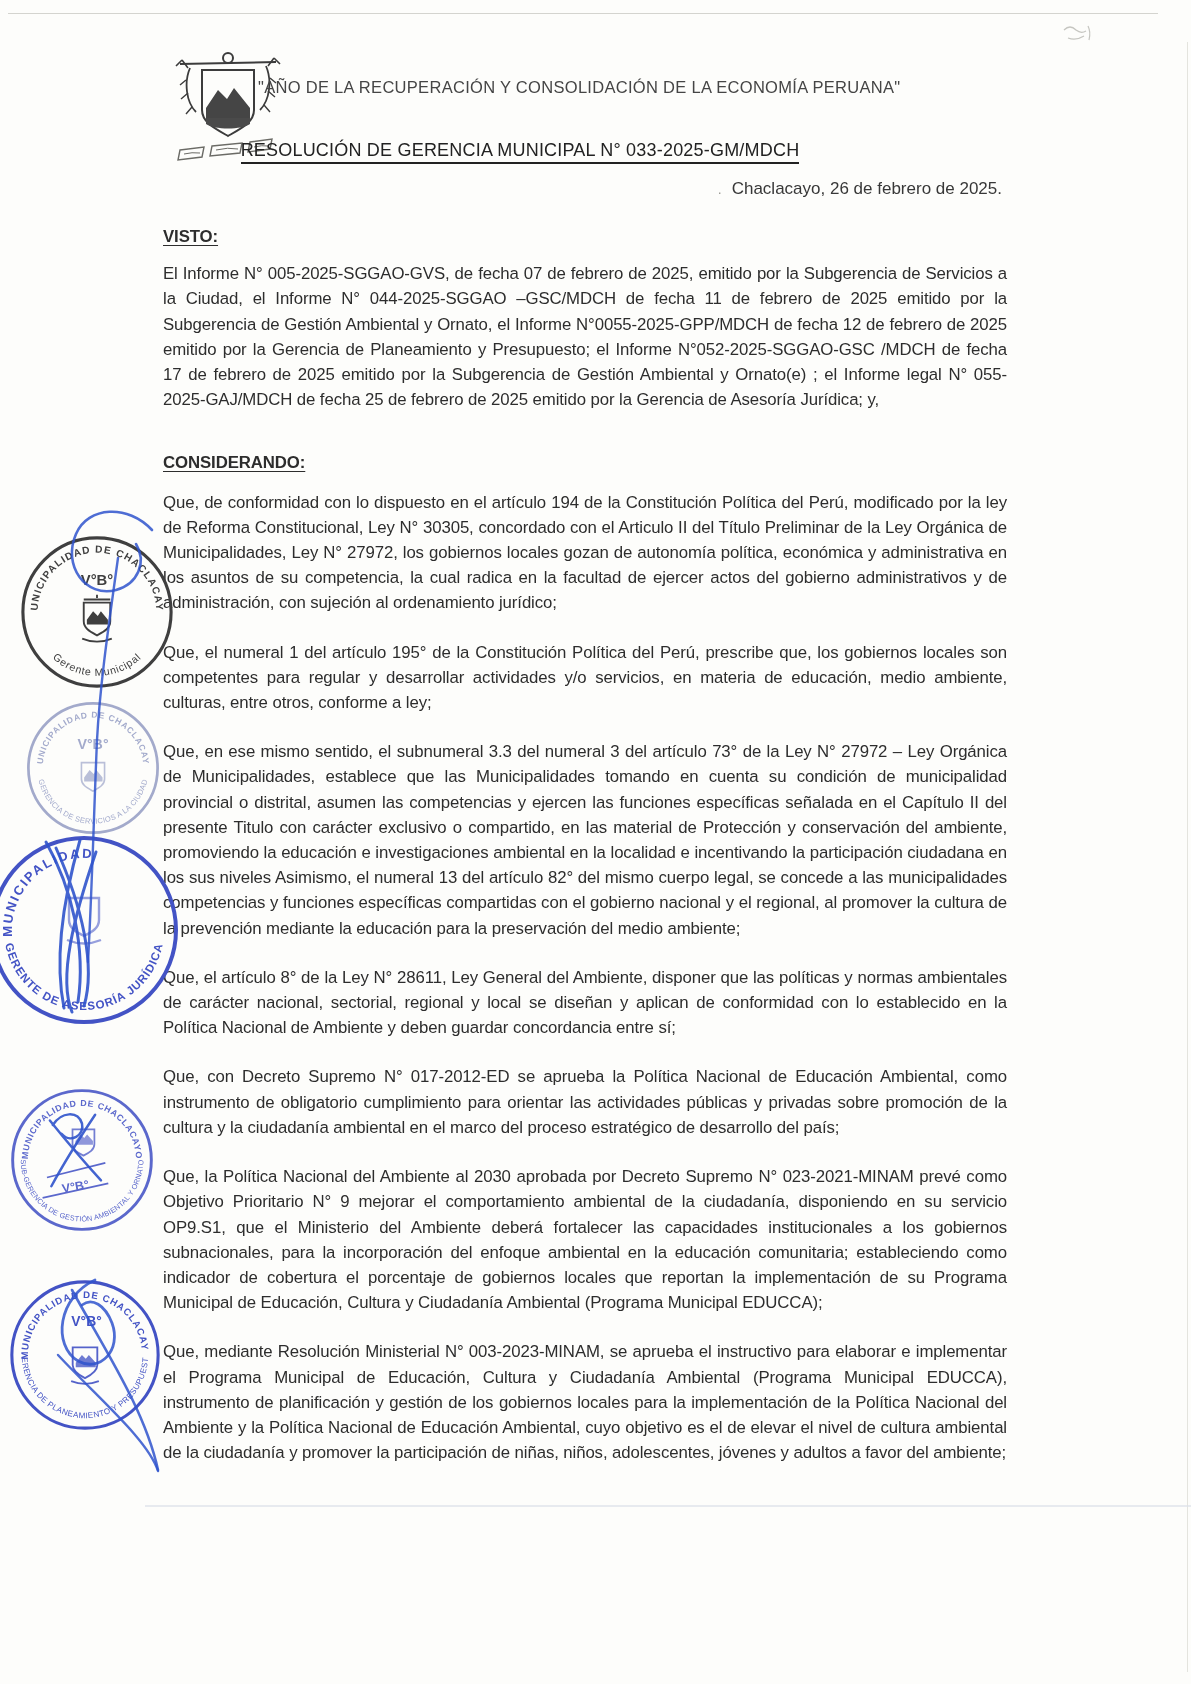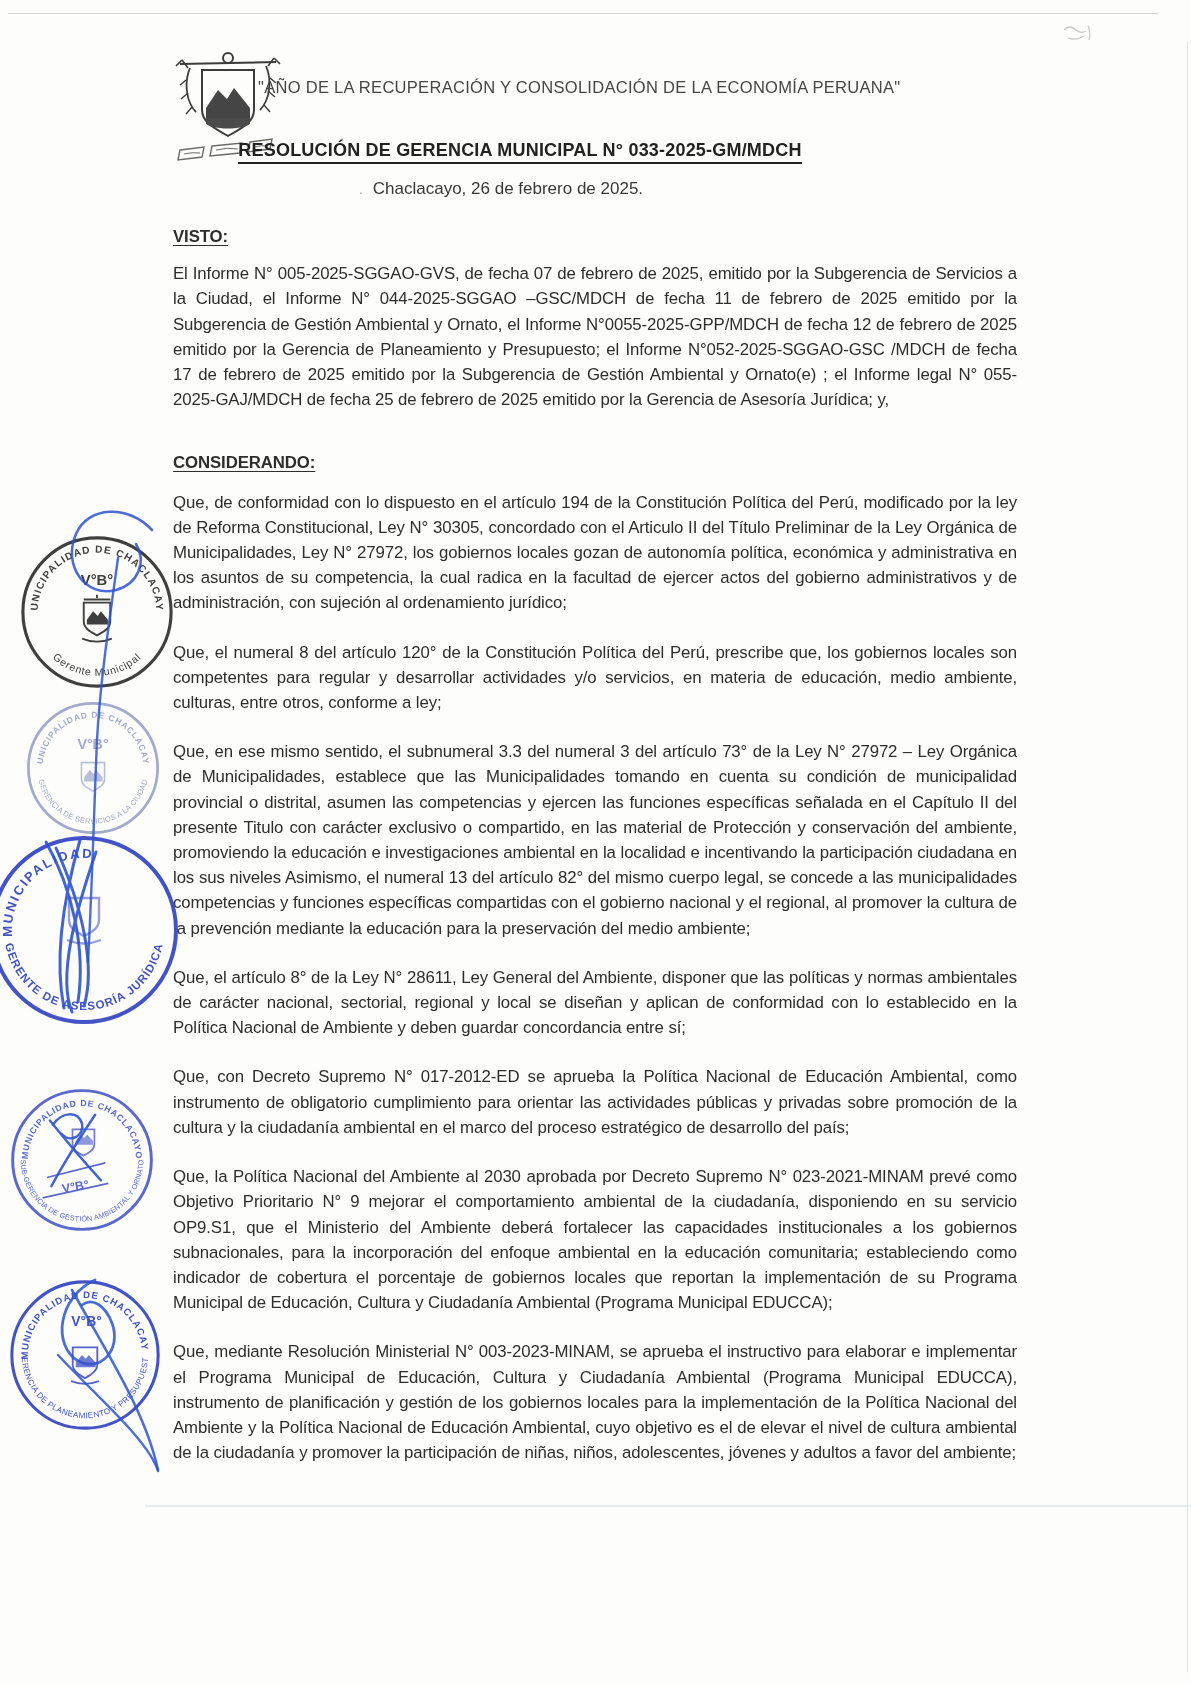--- a/index.html
+++ b/index.html
@@ -12,27 +12,27 @@
   .abs{position:absolute;}
   .scanline-top{top:13px;left:8px;width:1150px;height:1px;background:#b3b3ab;opacity:.55;}
   .scanline-right{top:42px;right:3px;width:1px;height:1630px;background:#cfcfc7;opacity:.55;}
   .scan-streak{top:1505px;left:145px;width:1046px;height:2px;background:#dbe0e8;opacity:.65;}
   .header-quote{
     top:78px;left:258px;width:700px;
     font-size:16.5px;letter-spacing:.3px;color:#454545;
   }
   .title-wrap{top:140px;left:0;width:1040px;text-align:center;}
   .title-wrap span{
-    font-size:18px;font-weight:700;letter-spacing:.2px;color:#222;
+    font-size:18px;font-weight:400;letter-spacing:.2px;color:#222;
     border-bottom:2px solid #222;padding-bottom:2px;white-space:nowrap;
   }
-  .dateline{top:179px;left:0;width:1002px;text-align:center;font-size:17px;color:#383838;}
+  .dateline{top:179px;left:0;width:1002px;text-align:right;font-size:17px;color:#383838;}
   .dateline .artifact{color:#9a9a94;margin-right:10px;font-size:14px;}
   .content{
-    top:224px;left:173px;width:844px;
+    top:224px;left:163px;width:844px;
     font-size:16.8px;line-height:25.2px;letter-spacing:-0.1px;
     text-align:justify;color:#2d2d2d;
   }
   .sec-label{font-weight:700;text-decoration:underline;text-underline-offset:3px;margin:0 0 12px 0;}
   .sec-label.considerando{margin-bottom:14px;text-decoration:underline;}
   .para{margin:0 0 24px 0;}
   .para.visto-body{margin-bottom:38px;}
   
   svg.stamp{position:absolute;overflow:visible;}
   svg.stamp .ring{fill:none;stroke:currentColor;stroke-width:4;}
@@ -79,21 +79,21 @@
 
 <div class="abs dateline">
   <span class="artifact">.</span><span>Chaclacayo, 26 de febrero de 2025.</span>
 </div>
 
 <div class="abs content">
   <p class="sec-label">VISTO:</p>
   <p class="para visto-body">El Informe N° 005-2025-SGGAO-GVS, de fecha 07 de febrero de 2025, emitido por la Subgerencia de Servicios a la Ciudad, el Informe N° 044-2025-SGGAO –GSC/MDCH de fecha 11 de febrero de 2025 emitido por la Subgerencia de Gestión Ambiental y Ornato, el Informe N°0055-2025-GPP/MDCH de fecha 12 de febrero de 2025 emitido por la Gerencia de Planeamiento y Presupuesto; el Informe N°052-2025-SGGAO-GSC /MDCH de fecha 17 de febrero de 2025 emitido por la Subgerencia de Gestión Ambiental y Ornato(e) ; el Informe legal N° 055-2025-GAJ/MDCH de fecha 25 de febrero de 2025 emitido por la Gerencia de Asesoría Jurídica; y,</p>
   <p class="sec-label considerando">CONSIDERANDO:</p>
   <p class="para">Que, de conformidad con lo dispuesto en el artículo 194 de la Constitución Política del Perú, modificado por la ley de Reforma Constitucional, Ley N° 30305, concordado con el Articulo II del Título Preliminar de la Ley Orgánica de Municipalidades, Ley N° 27972, los gobiernos locales gozan de autonomía política, económica y administrativa en los asuntos de su competencia, la cual radica en la facultad de ejercer actos del gobierno administrativos y de administración, con sujeción al ordenamiento jurídico;</p>
-  <p class="para">Que, el numeral 8 del artículo 120° de la Constitución Política del Perú, prescribe que, los gobiernos locales son competentes para regular y desarrollar actividades y/o servicios, en materia de educación, medio ambiente, culturas, entre otros, conforme a ley;</p>
+  <p class="para">Que, el numeral 1 del artículo 195° de la Constitución Política del Perú, prescribe que, los gobiernos locales son competentes para regular y desarrollar actividades y/o servicios, en materia de educación, medio ambiente, culturas, entre otros, conforme a ley;</p>
   <p class="para">Que, en ese mismo sentido, el subnumeral 3.3 del numeral 3 del artículo 73° de la Ley N° 27972 – Ley Orgánica de Municipalidades, establece que las Municipalidades tomando en cuenta su condición de municipalidad provincial o distrital, asumen las competencias y ejercen las funciones específicas señalada en el Capítulo II del presente Titulo con carácter exclusivo o compartido, en las material de Protección y conservación del ambiente, promoviendo la educación e investigaciones ambiental en la localidad e incentivando la participación ciudadana en los sus niveles Asimismo, el numeral 13 del artículo 82° del mismo cuerpo legal, se concede a las municipalidades competencias y funciones específicas compartidas con el gobierno nacional y el regional, al promover la cultura de la prevención mediante la educación para la preservación del medio ambiente;</p>
   <p class="para">Que, el artículo 8° de la Ley N° 28611, Ley General del Ambiente, disponer que las políticas y normas ambientales de carácter nacional, sectorial, regional y local se diseñan y aplican de conformidad con lo establecido en la Política Nacional de Ambiente y deben guardar concordancia entre sí;</p>
   <p class="para">Que, con Decreto Supremo N° 017-2012-ED se aprueba la Política Nacional de Educación Ambiental, como instrumento de obligatorio cumplimiento para orientar las actividades públicas y privadas sobre promoción de la cultura y la ciudadanía ambiental en el marco del proceso estratégico de desarrollo del país;</p>
   <p class="para">Que, la Política Nacional del Ambiente al 2030 aprobada por Decreto Supremo N° 023-2021-MINAM prevé como Objetivo Prioritario N° 9 mejorar el comportamiento ambiental de la ciudadanía, disponiendo en su servicio OP9.S1, que el Ministerio del Ambiente deberá fortalecer las capacidades institucionales a los gobiernos subnacionales, para la incorporación del enfoque ambiental en la educación comunitaria; estableciendo como indicador de cobertura el porcentaje de gobiernos locales que reportan la implementación de su Programa Municipal de Educación, Cultura y Ciudadanía Ambiental (Programa Municipal EDUCCA);</p>
   <p class="para">Que, mediante Resolución Ministerial N° 003-2023-MINAM, se aprueba el instructivo para elaborar e implementar el Programa Municipal de Educación, Cultura y Ciudadanía Ambiental (Programa Municipal EDUCCA), instrumento de planificación y gestión de los gobiernos locales para la implementación de la Política Nacional del Ambiente y la Política Nacional de Educación Ambiental, cuyo objetivo es el de elevar el nivel de cultura ambiental de la ciudadanía y promover la participación de niñas, niños, adolescentes, jóvenes y adultos a favor del ambiente;</p>
 </div>
 
 <svg class="stamp" style="left:19px;top:534px;width:156px;height:156px;color:#3f3f3f" viewBox="0 0 200 200">
   <defs>
     <path id="s1t" d="M 24,100 A 76,76 0 0 1 176,100"></path>

